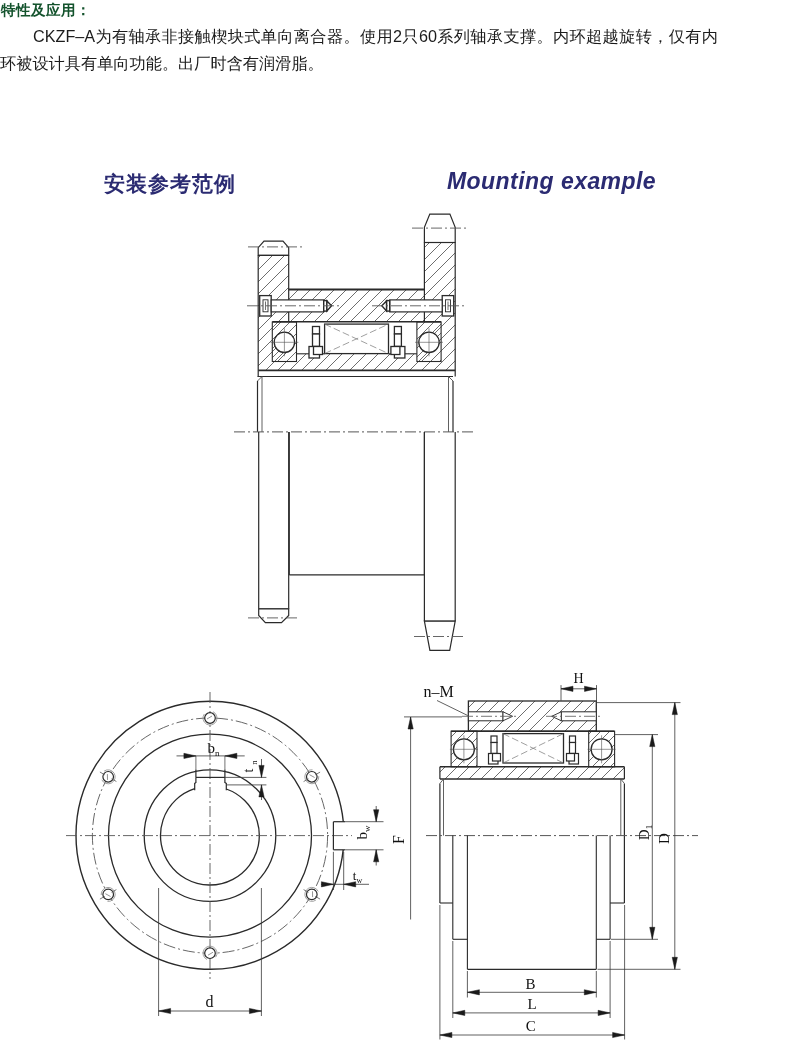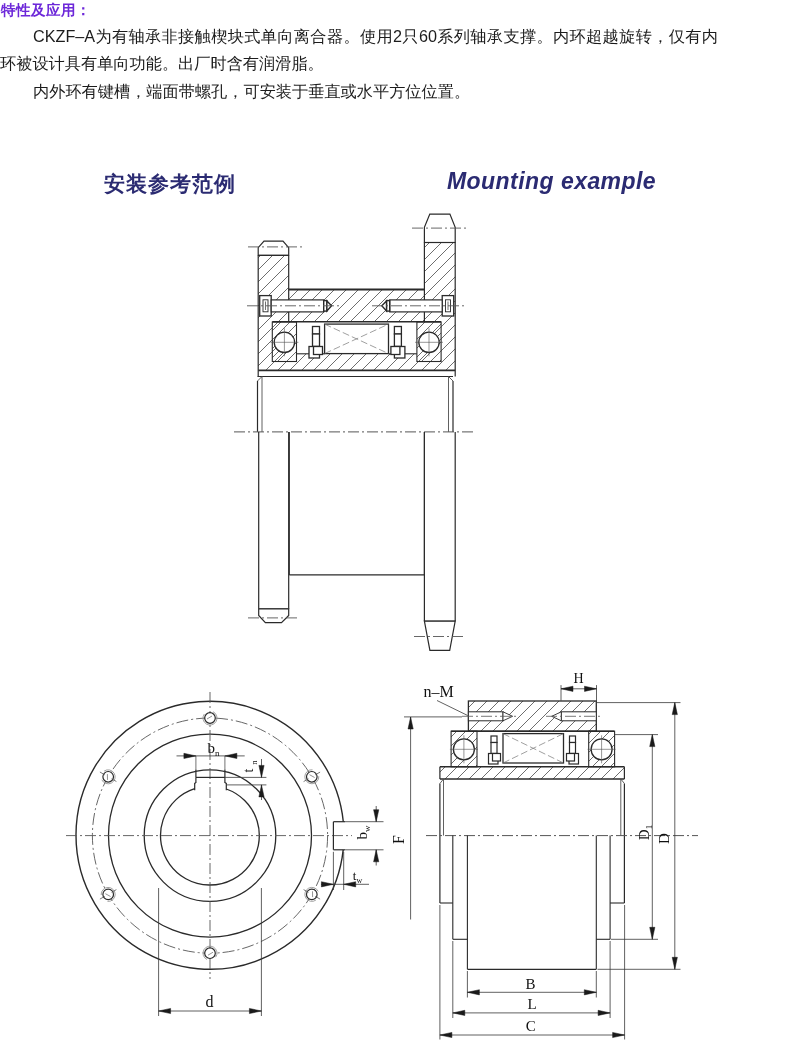--- a/index.html
+++ b/index.html
@@ -1,35 +1,34 @@
 <!DOCTYPE html>
 <html><head>
 <meta charset="utf-8">
 <style>
   html, body { margin: 0; padding: 0; background: #ffffff; }
   body { width: 810px; height: 1040px; position: relative; overflow: hidden;
          font-family: "Liberation Sans", sans-serif; }
   .t0 { position: absolute; left: 1px; top: 1px; font-size: 14.5px; font-weight: bold;
-        color: #6d28d9; letter-spacing: 0.5px; font-family: Liberation Mono, monospace; }
+        color: #14532d; letter-spacing: 0.5px; font-family: Liberation Mono, monospace; }
   .para { position: absolute; left: 0; top: 22.5px; width: 718px; font-size: 16.2px;
           color: #1c1c1c; line-height: 27.5px; text-align: justify; }
   .para p { margin: 0; }
   .ind { text-indent: 33px; }
   .h-cn { position: absolute; left: 104px; top: 170px; font-size: 21px; font-weight: bold;
           color: #2b2b72; letter-spacing: 1px; }
   .h-en { position: absolute; left: 447px; top: 168px; font-size: 23px; font-weight: bold; letter-spacing: 0.45px;
           color: #2b2b72; font-style: italic; }
   svg { position: absolute; left: 0; top: 0; }
 </style>
 </head>
 <body>
 <div class="t0">特性及应用：</div>
 <div class="para">
   <p class="ind">CKZF–A为有轴承非接触楔块式单向离合器。使用2只60系列轴承支撑。内环超越旋转，仅有内环被设计具有单向功能。出厂时含有润滑脂。</p>
-  <p class="ind">内外环有键槽，端面带螺孔，可安装于垂直或水平方位位置。</p>
 </div>
 <div class="h-cn">安装参考范例</div>
 <div class="h-en">Mounting example</div>
 <svg width="810" height="1040" viewBox="0 0 810 1040">
 <defs>
 <pattern id="h45" width="12" height="12" patternUnits="userSpaceOnUse">
   <path d="M -3 15 L 15 -3 M -3 3 L 3 -3 M 9 15 L 15 9" stroke="#6e6e6e" stroke-width="1" fill="none"></path>
 </pattern>
 <pattern id="h45d" width="9" height="9" patternUnits="userSpaceOnUse">
   <path d="M -3 12 L 12 -3 M -3 3 L 3 -3 M 6 12 L 12 6" stroke="#6e6e6e" stroke-width="1" fill="none"></path>

